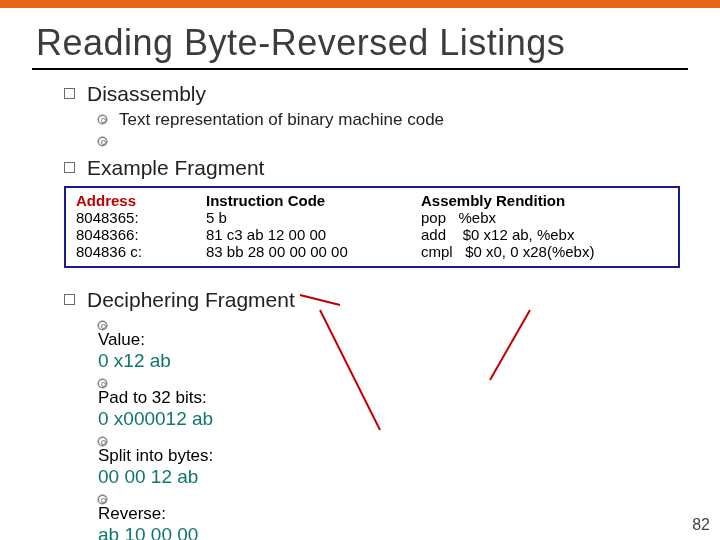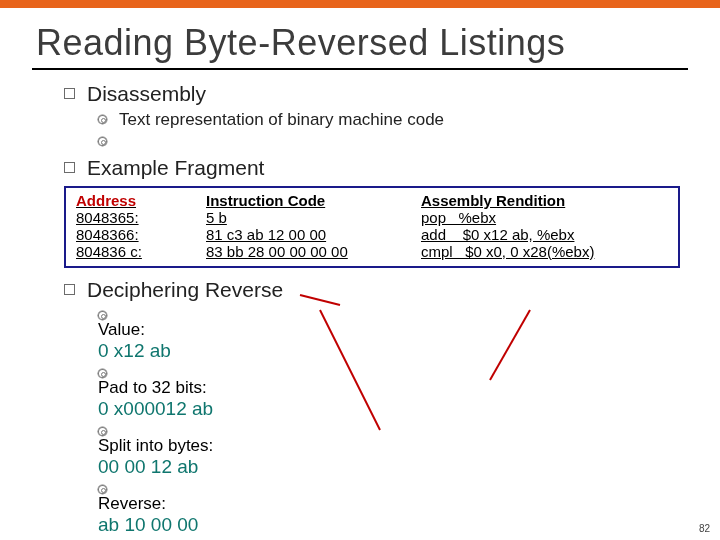--- a/index.html
+++ b/index.html
@@ -76,24 +76,23 @@
     height: 3px;
     border: 0.5px solid #7a7a7a;
     border-radius: 50%;
   }
   .h2txt {
     font-size: 17px;
     color: #222;
   }
   .tablebox {
     border: 2px solid #1a1a8a;
-    margin: 6px 10px 10px 0;
+    margin: 6px 10px 20px 0;
     padding: 4px 18px 6px 10px;
     position: relative;
-    text-decoration: underline;
   }
   .trow {
     display: flex;
     font-family: Arial, Helvetica, sans-serif;
   }
   .thdr {
     font-weight: bold;
     font-size: 15px;
   }
   .tcell {
@@ -117,21 +116,21 @@
     width: 320px;
   }
   .dval {
     font-size: 19px;
     color: #0f766e;
   }
   .pagenum {
     position: absolute;
     bottom: 6px;
     right: 10px;
-    font-size: 10px;
+    font-size: 16px;
     color: #444;
   }
   svg.annot {
     position: absolute;
     top: 0;
     left: 0;
     pointer-events: none;
   }
 </style>
 </head>
@@ -180,21 +179,21 @@
     </div>
     <div class="trow">
       <div class="c1 tcell">804836 c:</div>
       <div class="c2 tcell">83 bb 28 00 00 00 00</div>
       <div class="c3 tcell">cmpl   $0 x0, 0 x28(%ebx)</div>
     </div>
   </div>
 
   <div class="h1bullet">
     <div class="sq"></div>
-    <div class="h1txt">Deciphering Reverse</div>
+    <div class="h1txt">Deciphering Fragment</div>
   </div>
   <div class="decipher-right">
     <div class="drow">
       <div class="ring" style="margin-right:12px;"></div>
       <div class="dlabel">Value:</div>
       <div class="dval">0 x12 ab</div>
     </div>
     <div class="drow">
       <div class="ring" style="margin-right:12px;"></div>
       <div class="dlabel">Pad to 32 bits:</div>

